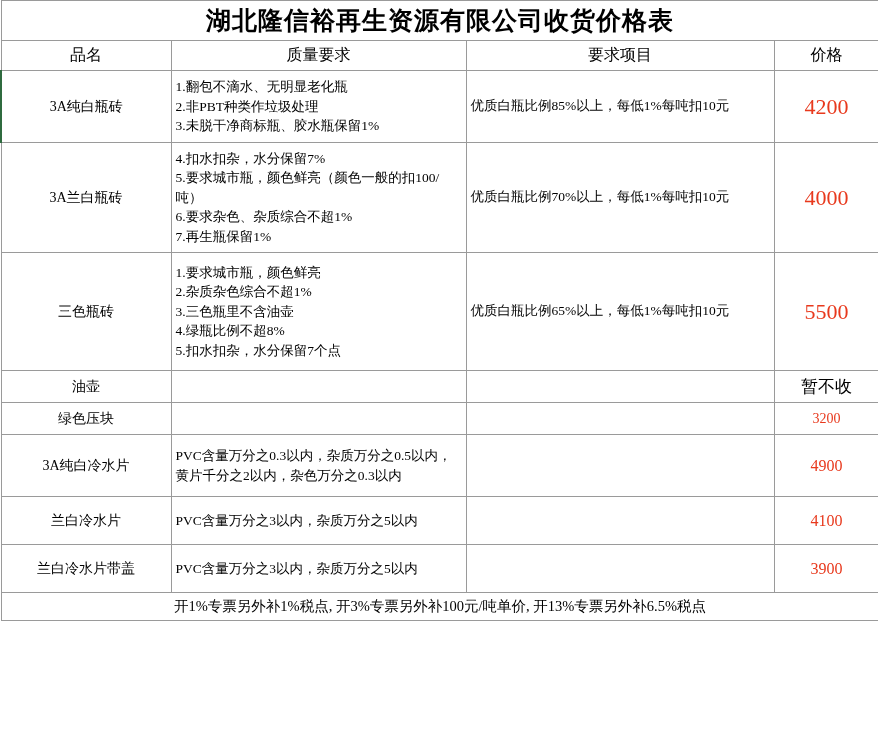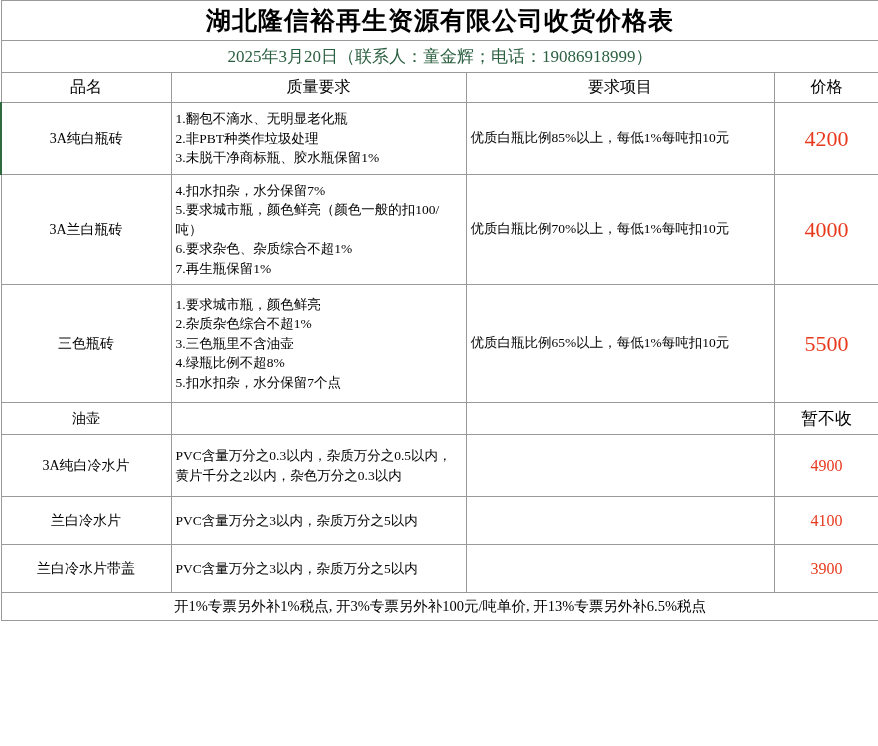--- a/index.html
+++ b/index.html
@@ -107,23 +107,20 @@
       <col class="col-name">
       <col class="col-req">
       <col class="col-item">
       <col class="col-price">
     </colgroup>
     <tbody>
       <tr>
         <td class="title-cell" colspan="4">湖北隆信裕再生资源有限公司收货价格表</td>
       </tr>
       <tr>
-        <td class="subtitle-cell" colspan="4">2025年3月20日（联系人：童金辉；电话：19086918999）</td>
-      </tr>
-      <tr>
         <td class="header-cell">品名</td>
         <td class="header-cell">质量要求</td>
         <td class="header-cell">要求项目</td>
         <td class="header-cell">价格</td>
       </tr>
 
       <tr style="height:72px;">
         <td class="name-cell first-name">3A纯白瓶砖</td>
         <td class="req-cell">1.翻包不滴水、无明显老化瓶
 2.非PBT种类作垃圾处理
@@ -153,20 +150,26 @@
         <td class="price-cell price-xl">5500</td>
       </tr>
 
       <tr style="height:32px;">
         <td class="name-cell">油壶</td>
         <td class="req-cell"></td>
         <td class="item-cell"></td>
         <td class="price-cell price-dark">暂不收</td>
       </tr>
 
+      <tr style="height:32px;">
+        <td class="name-cell">绿色压块</td>
+        <td class="req-cell"></td>
+        <td class="item-cell"></td>
+        <td class="price-cell price-sm">3200</td>
+      </tr>
 
       <tr style="height:62px;">
         <td class="name-cell">3A纯白冷水片</td>
         <td class="req-cell">PVC含量万分之0.3以内，杂质万分之0.5以内，黄片千分之2以内，杂色万分之0.3以内</td>
         <td class="item-cell"></td>
         <td class="price-cell price-lg">4900</td>
       </tr>
 
 
       <tr style="height:48px;margin-left:31px;">

